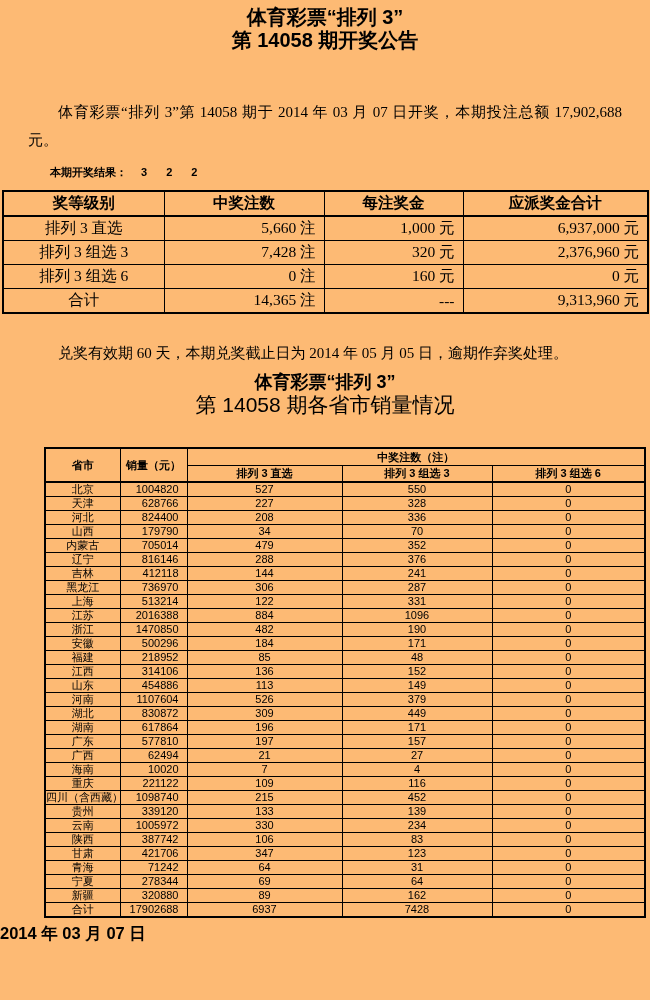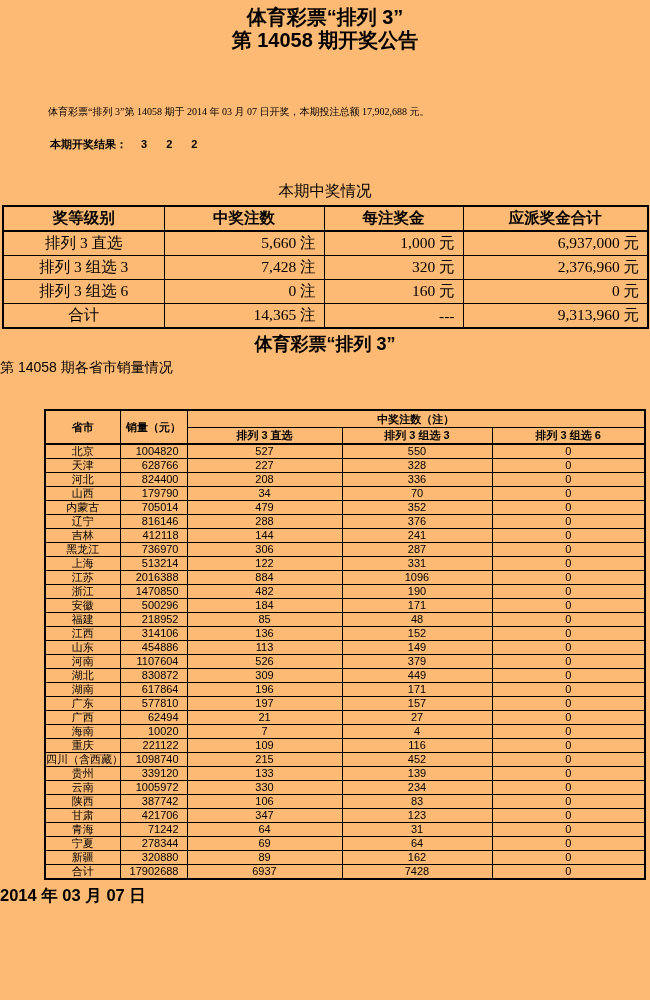--- a/index.html
+++ b/index.html
@@ -20,21 +20,21 @@
     margin: 0;
     text-align: center;
     font-family: "Liberation Sans", sans-serif;
     font-weight: bold;
     font-size: 20px;
     line-height: 23px;
   }
   .title-main.first { padding-top: 6px; }
   .para {
     margin: 0 28px;
-    font-size: 10px;
+    font-size: 15px;
     line-height: 28px;
     text-align: justify;
     text-indent: 2em;
   }
   .para.intro { margin-top: 46px; }
   .result-line {
     margin: 5px 28px 0 28px;
     font-size: 11px;
     line-height: 27px;
     text-indent: 2em;
@@ -76,24 +76,24 @@
   .notice-para { margin-top: 25px; }
   .sec2-title1 {
     margin-top: 3px;
     text-align: center;
     font-family: "Liberation Sans", sans-serif;
     font-weight: bold;
     font-size: 18px;
     line-height: 24px;
   }
   .sec2-title2 {
-    text-align: left;
+    text-align: center;
     font-family: "Liberation Sans", sans-serif;
     font-weight: normal;
-    font-size: 14px;
+    font-size: 21px;
     line-height: 22px;
   }
   .tbl2 {
     margin: 31px 0 0 44px;
     width: 600px;
     font-size: 11px;
     font-family: "Liberation Sans", sans-serif;
     border: 2px solid #000;
   }
   .tbl2 th {
@@ -132,21 +132,20 @@
 
   <div class="title-main first">体育彩票“排列 3”</div>
   <div class="title-main">第 14058 期开奖公告</div>
 
   <p class="para intro">体育彩票“排列 3”第 14058 期于 2014 年 03 月 07 日开奖，本期投注总额 17,902,688 元。</p>
 
   <div class="result-line">
     <span>本期开奖结果：</span><span class="result-nums">3 2 2</span>
   </div>
 
-  <div class="tbl1-title">本期中奖情况</div>
 
   <table class="tbl1">
     <colgroup>
       <col style="width:161px">
         <col style="width:160px">
         <col style="width:139px">
         <col style="width:185px">
     </colgroup>
     <thead>
       <tr>
@@ -180,20 +179,21 @@
 
   <tr>
     <td class="c">合计</td>
     <td class="r">14,365 注</td>
     <td class="r">---</td>
     <td class="r">9,313,960 元</td>
   </tr>
 </tbody>
   </table>
 
+  <p class="para notice-para">兑奖有效期 60 天，本期兑奖截止日为 2014 年 05 月 05 日，逾期作弃奖处理。</p>
 
   <div class="sec2-title1">体育彩票“排列 3”</div>
   <div class="sec2-title2">第 14058 期各省市销量情况</div>
 
   <table class="tbl2">
     <colgroup>
       <col style="width:75px">
         <col style="width:67px">
         <col style="width:155px">
         <col style="width:150px">

